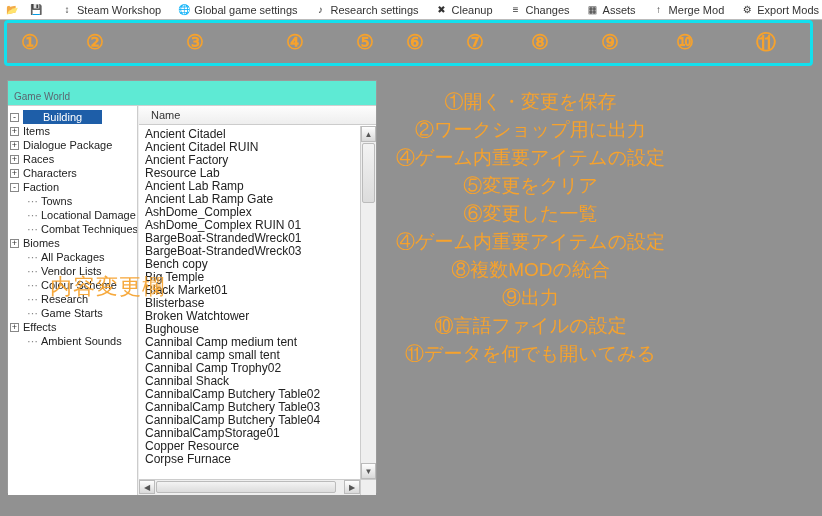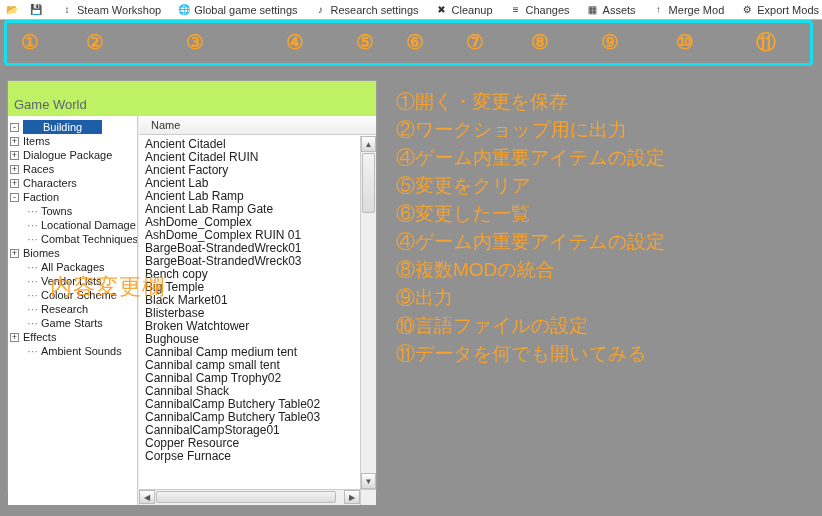--- a/index.html
+++ b/index.html
@@ -8,21 +8,21 @@
 .toolbar { background: #fff; height: 20px; display: flex; align-items: center; border-bottom: 1px solid #bbb; padding: 0 2px; gap: 2px; white-space: nowrap; font-size: 11px; }
 .toolbar .tb-item { display: inline-flex; align-items: center; gap: 3px; padding: 0 4px; height: 18px; cursor: pointer; color: #333; }
 .toolbar .sep { width: 1px; height: 14px; background: #ccc; margin: 0 2px; }
 .toolbar .ico { width: 14px; height: 14px; display: inline-flex; align-items: center; justify-content: center; font-size: 10px; }
 
 .cyan-box { position: absolute; left: 4px; top: 20px; width: 809px; height: 46px; border: 3px solid #13e0ee; border-radius: 4px; background: transparent; pointer-events: none; }
 .circle-row { position: absolute; left: 6px; top: 22px; width: 805px; height: 40px; display: flex; align-items: center; }
 .circle-row span { position: absolute; font-size: 20px; font-weight: bold; color: #f6a22d; font-family: Arial, sans-serif; }
 
 .game-world { position: absolute; left: 7px; top: 80px; width: 370px; height: 413px; background: #fff; border: 1px solid #9a9a9a; box-shadow: 1px 1px 0 #ddd inset; }
-.gw-title { background: #bef264; padding: 16px 6px 3px 6px; color: #5b6670; border-bottom: 1px solid #d0d0d0; font-size: 13px; }
+.gw-title { background: #5eead4; padding: 10px 6px 3px 6px; color: #5b6670; border-bottom: 1px solid #d0d0d0; font-size: 10px; }
 .gw-body { display: flex; height: calc(100% - 22px); }
 
 .tree { width: 130px; border-right: 1px solid #ccc; padding: 4px 2px; overflow: hidden; background: #fff; font-size: 11px; line-height: 14px; color: #222; }
 .tree .node { display: flex; align-items: center; gap: 2px; white-space: nowrap; }
 .tree .exp { width: 9px; height: 9px; border: 1px solid #888; display: inline-flex; align-items: center; justify-content: center; font-size: 9px; line-height: 7px; background: #fff; color: #333; margin-right: 2px; }
 .tree .dots { color: #888; margin: 0 1px; }
 .tree .selected { background: #1e5ea8; color: #fff; padding: 0 20px; }
 .tree .child { padding-left: 16px; }
 
 .list { flex: 1; position: relative; border-left: 1px solid #eee; }
@@ -33,21 +33,21 @@
 .vscroll .btn { height: 16px; background: linear-gradient(#fefefe,#d9d9d9); border: 1px solid #bbb; display: flex; align-items: center; justify-content: center; font-size: 8px; color: #555; }
 .vscroll .thumb { position: absolute; top: 17px; left: 1px; right: 1px; height: 60px; background: linear-gradient(#f3f3f3,#dcdcdc); border: 1px solid #bbb; border-radius: 2px; }
 .hscroll { position: absolute; left: 0; right: 16px; bottom: 0; height: 16px; background: #efefef; border-top: 1px solid #ccc; }
 .hscroll .btn { width: 16px; height: 14px; background: linear-gradient(#fefefe,#d9d9d9); border: 1px solid #bbb; display: inline-flex; align-items: center; justify-content: center; font-size: 8px; color: #555; position: absolute; top: 0; }
 .hscroll .btn.l { left: 0; } .hscroll .btn.r { right: 0; }
 .hscroll .thumb { position: absolute; top: 1px; left: 17px; width: 180px; height: 12px; background: linear-gradient(#f3f3f3,#dcdcdc); border: 1px solid #bbb; border-radius: 2px; }
 .corner { position: absolute; right: 0; bottom: 0; width: 16px; height: 16px; background: #efefef; border-left: 1px solid #ccc; border-top: 1px solid #ccc; }
 
 .orange-label { position: absolute; left: 50px; top: 272px; font-size: 22px; font-weight: normal; color: #f6a22d; font-family: "Meiryo", Arial, sans-serif; pointer-events: none; letter-spacing: 1px; opacity: 0.92; }
 
-.legend { position: absolute; left: 396px; top: 88px; font-size: 19px; line-height: 28px; color: #f6a22d; font-family: "Meiryo", Arial, sans-serif; }
+.legend { position: absolute; left: 396px; top: 88px; font-size: 19px; line-height: 28px; color: #f6a22d; font-family: "Meiryo", Arial, sans-serif; text-align: center; }
 .legend div { white-space: nowrap; }
 </style>
 </head>
 <body>
 
 <div class="toolbar" id="toolbar">
     <div class="tb-item">
       <span class="ico">📂</span>
     </div>
     <div class="tb-item">
@@ -184,39 +184,40 @@
           <span class="dots">⋯</span>
           <span>Ambient Sounds</span>
         </div>
       </div>
     <div class="list">
       <div class="list-header">Name</div>
       <div class="list-body" id="listBody">
           <div>Ancient Citadel</div>
           <div>Ancient Citadel RUIN</div>
           <div>Ancient Factory</div>
-          <div>Ancient Lab</div>
+          <div>Resource Lab</div>
           <div>Ancient Lab Ramp</div>
           <div>Ancient Lab Ramp Gate</div>
           <div>AshDome_Complex</div>
           <div>AshDome_Complex RUIN 01</div>
           <div>BargeBoat-StrandedWreck01</div>
           <div>BargeBoat-StrandedWreck03</div>
           <div>Bench copy</div>
           <div>Big Temple</div>
           <div>Black Market01</div>
           <div>Blisterbase</div>
           <div>Broken Watchtower</div>
           <div>Bughouse</div>
           <div>Cannibal Camp medium tent</div>
           <div>Cannibal camp small tent</div>
           <div>Cannibal Camp Trophy02</div>
           <div>Cannibal Shack</div>
           <div>CannibalCamp Butchery Table02</div>
           <div>CannibalCamp Butchery Table03</div>
+          <div>CannibalCamp Butchery Table04</div>
           <div>CannibalCampStorage01</div>
           <div>Copper Resource</div>
           <div>Corpse Furnace</div>
         </div>
       <div class="vscroll">
         <div class="btn">▲</div>
         <div class="thumb"></div>
         <div class="btn" style="position:absolute;bottom:0;left:0;right:0">▼</div>
       </div>
       <div class="hscroll">

